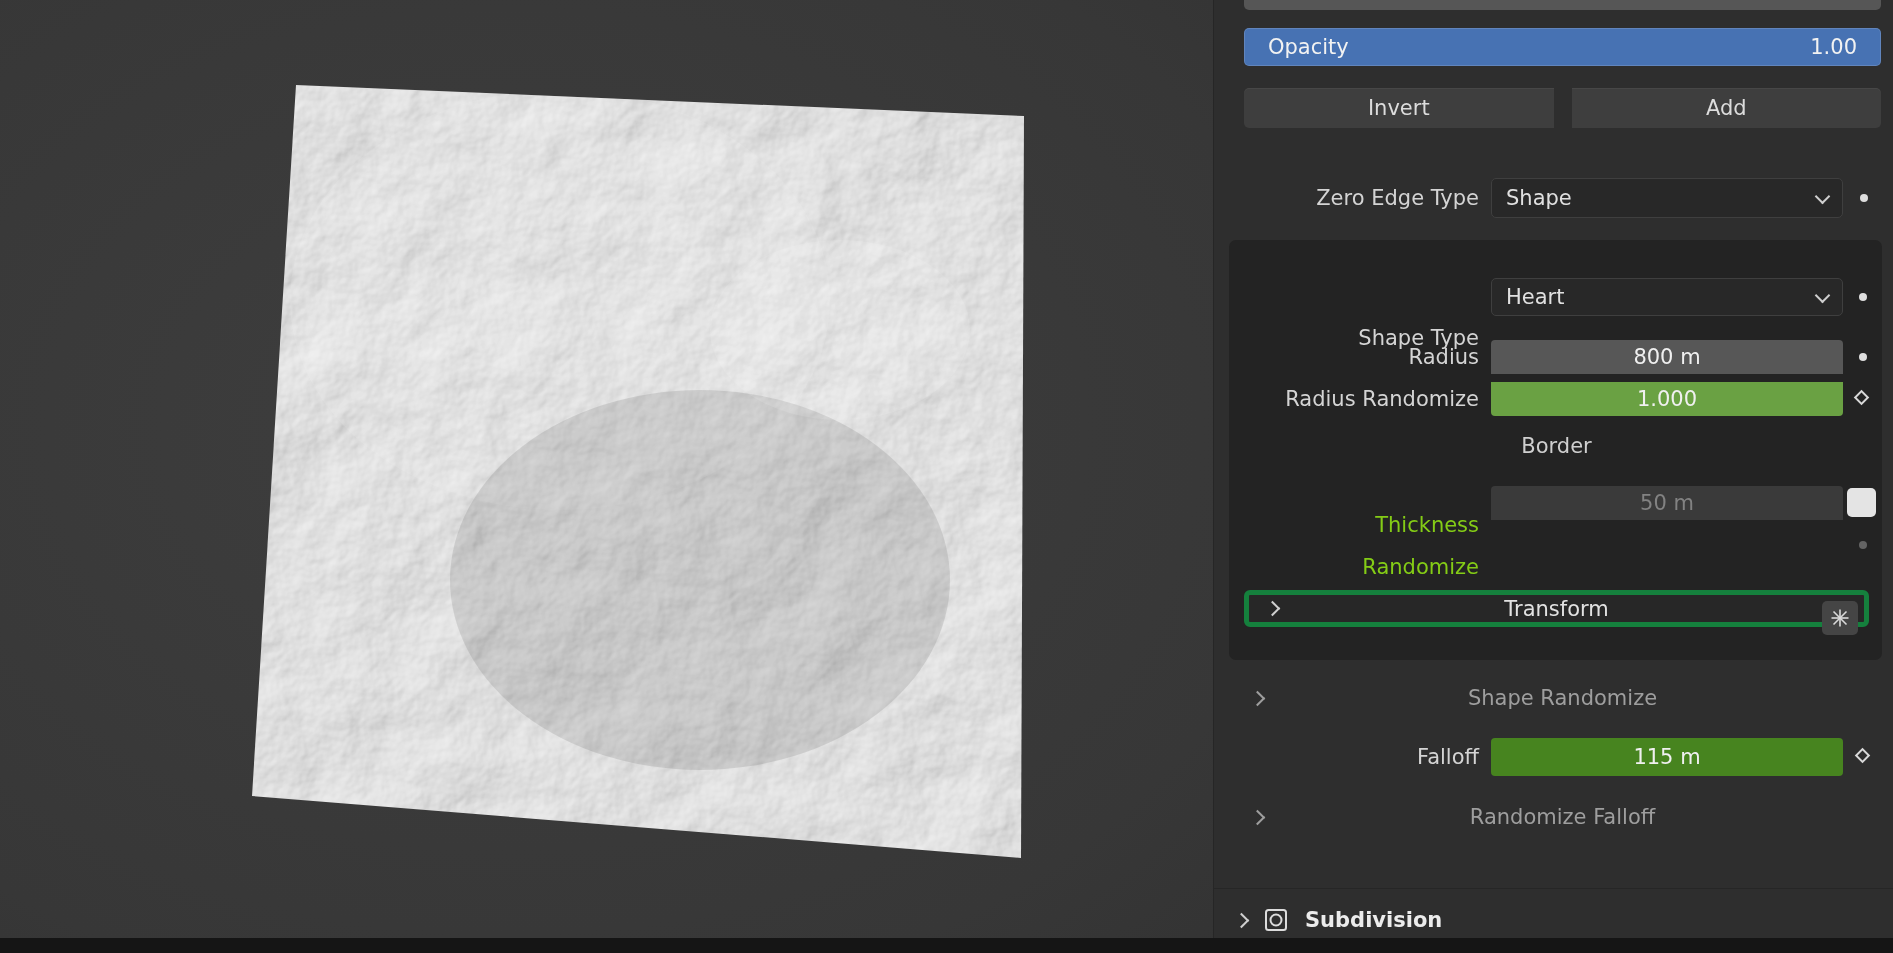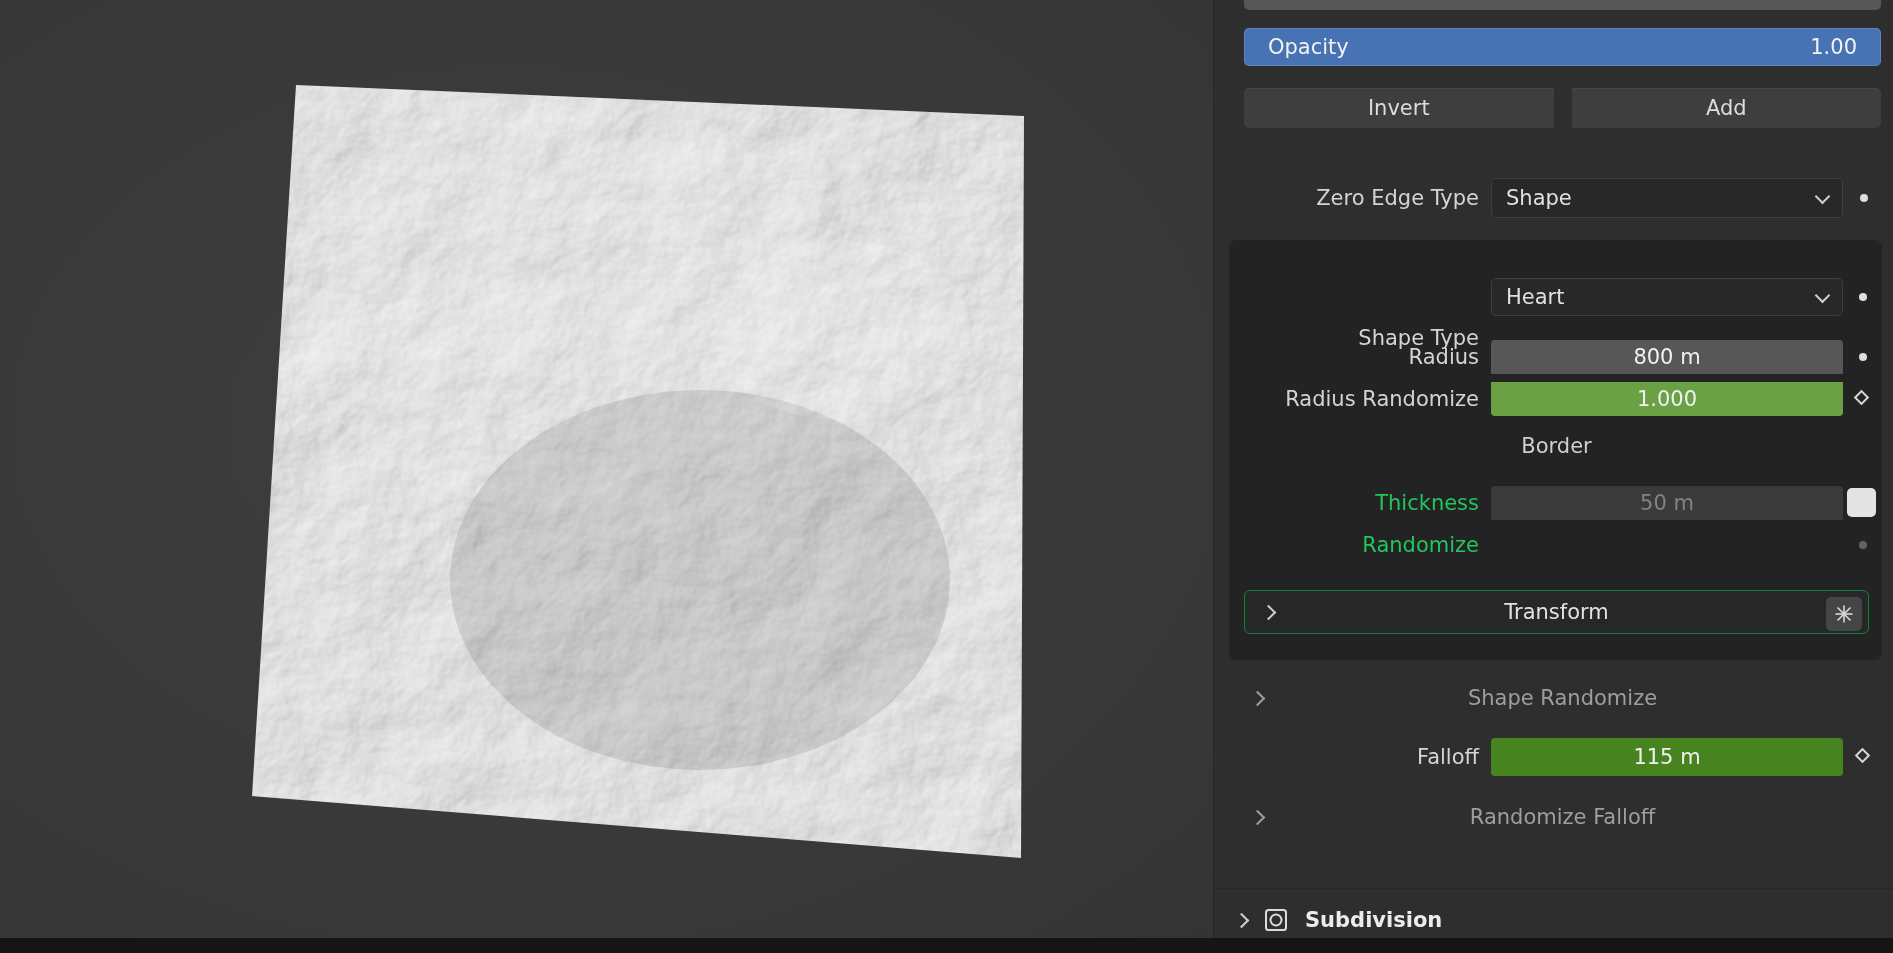--- a/index.html
+++ b/index.html
@@ -16,21 +16,21 @@
   }
   .viewport svg{position:absolute;left:0;top:0;}
   
   .panel{
     position:absolute;left:1213px;top:0;width:680px;height:953px;
     background:#2e2e2e;border-left:1px solid #262626;box-sizing:border-box;
     color:#d8d8d8;font-size:21px;
   }
   .abs{position:absolute;box-sizing:border-box;}
   .lbl{color:#d4d4d4;text-align:left;}
-  .lbl.dim{color:#22c55e;}
+  .lbl.dim{color:#84cc16;margin-top:22px;}
   .vcenter{display:flex;align-items:center;}
   
   .sliver{left:30px;top:0;width:637px;height:10px;background:#565656;border-radius:0 0 5px 5px;}
   .slider-blue{
     left:30px;top:28px;width:637px;height:38px;background:#4772b3;border-radius:5px;
     box-shadow:inset 0 0 0 1px rgba(255,255,255,.14);
     display:flex;align-items:center;justify-content:space-between;
     padding:0 24px;color:#f2f2f2;
   }
   .btnrow{left:30px;top:88px;width:637px;height:40px;display:flex;gap:18px;}
@@ -56,22 +56,22 @@
   .chev-d{width:9px;height:9px;border-right:2px solid #cfcfcf;border-bottom:2px solid #cfcfcf;transform:rotate(45deg);margin-top:-4px;}
   .chev-r{width:9px;height:9px;border-right:2px solid #cfcfcf;border-bottom:2px solid #cfcfcf;transform:rotate(-45deg);}
   .chev-r.gray{border-color:#9e9e9e;}
   .dot{width:8px;height:8px;border-radius:50%;background:#dedede;}
   .dot.dim{background:#646464;}
   .diamond{width:11px;height:11px;border:2px solid #d8d8d8;transform:rotate(45deg);background:transparent;}
   .checkbox-on{width:29px;height:29px;background:#e4e4e4;border-radius:5px;}
   
   .shape-box{left:15px;top:240px;width:653px;height:420px;background:#232323;border-radius:7px;}
   .transform-bar{
-    left:15px;top:350px;width:625px;height:44px;background:#272727;
-    border:1px solid #15803d;border-radius:6px;display:flex;align-items:center;
+    left:15px;top:350px;width:625px;height:37px;background:#272727;
+    border:5px solid #15803d;border-radius:6px;display:flex;align-items:center;
   }
   .transform-bar .title{position:absolute;left:0;width:100%;text-align:center;color:#e2e2e2;}
   .iconbtn{
     position:absolute;right:6px;top:6px;width:36px;height:34px;background:#454545;border-radius:5px;
     display:flex;align-items:center;justify-content:center;
   }
   .collapsed-header{display:flex;align-items:center;color:#9e9e9e;}
   .collapsed-header .title{position:absolute;left:0;width:100%;text-align:center;}
   .subdiv-row{display:flex;align-items:center;gap:16px;color:#ececec;font-weight:600;}
   .sep{left:0;top:888px;width:680px;height:1px;background:#262626;}

